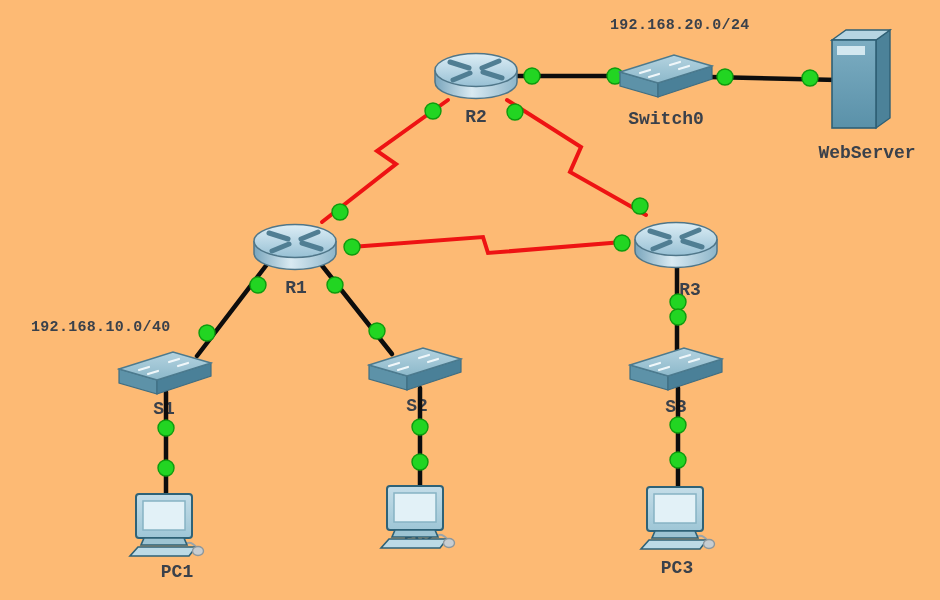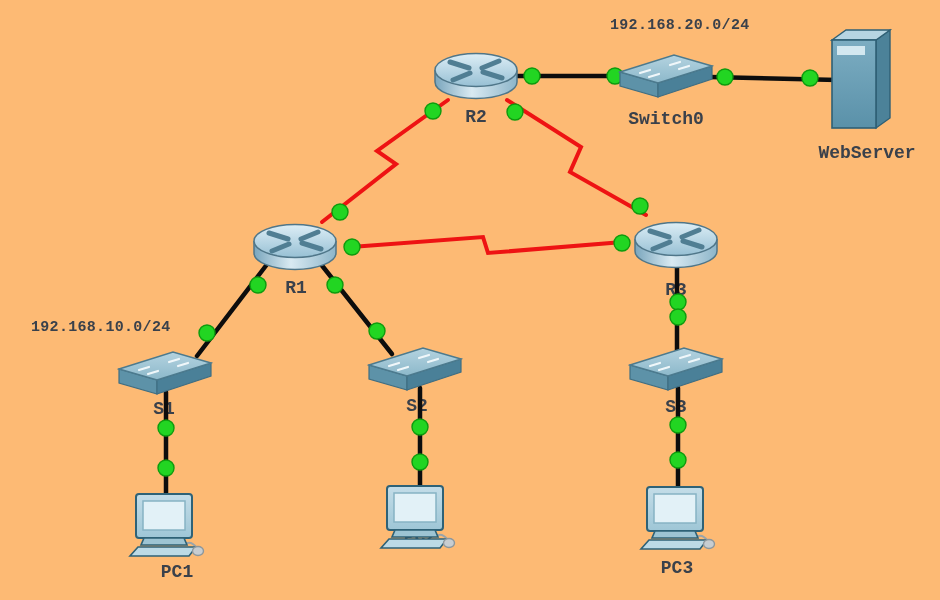--- a/index.html
+++ b/index.html
@@ -16,27 +16,27 @@
   .link-serial{stroke:var(--serial-link,#ee1313);stroke-width:4;fill:none;
          stroke-linejoin:miter;stroke-linecap:round;}
   .status-dot{fill:var(--status-up,#22d522);stroke:var(--status-up-edge,#0e9b0e);stroke-width:1.4;}
 </style>
 </head>
 <body>
 
 <div class="stage">
 
   <div class="net-label" style="left:610px;top:17px">192.168.20.0/24</div>
-  <div class="net-label" style="left:31px;top:319px">192.168.10.0/24</div>
+  <div class="net-label" style="left:31px;top:319px">192.168.10.0/40</div>
 
   <div class="dev-label" style="left:476px;top:107px">R2</div>
   <div class="dev-label" style="left:666px;top:109px">Switch0</div>
   <div class="dev-label" style="left:867px;top:143px">WebServer</div>
   <div class="dev-label" style="left:296px;top:278px">R1</div>
-  <div class="dev-label" style="left:676px;top:280px">R3</div>
+  <div class="dev-label" style="left:690px;top:280px">R3</div>
   <div class="dev-label" style="left:164px;top:399px">S1</div>
   <div class="dev-label" style="left:417px;top:396px">S2</div>
   <div class="dev-label" style="left:676px;top:397px">S3</div>
   <div class="dev-label" style="left:177px;top:562px">PC1</div>
   <div class="dev-label" style="left:420px;top:527px">PC2</div>
   <div class="dev-label" style="left:677px;top:558px">PC3</div>
 
   <svg id="wires" width="940" height="600" viewBox="0 0 940 600">
     <defs>
       <linearGradient id="gRSide" x1="0" y1="0" x2="1" y2="0">

